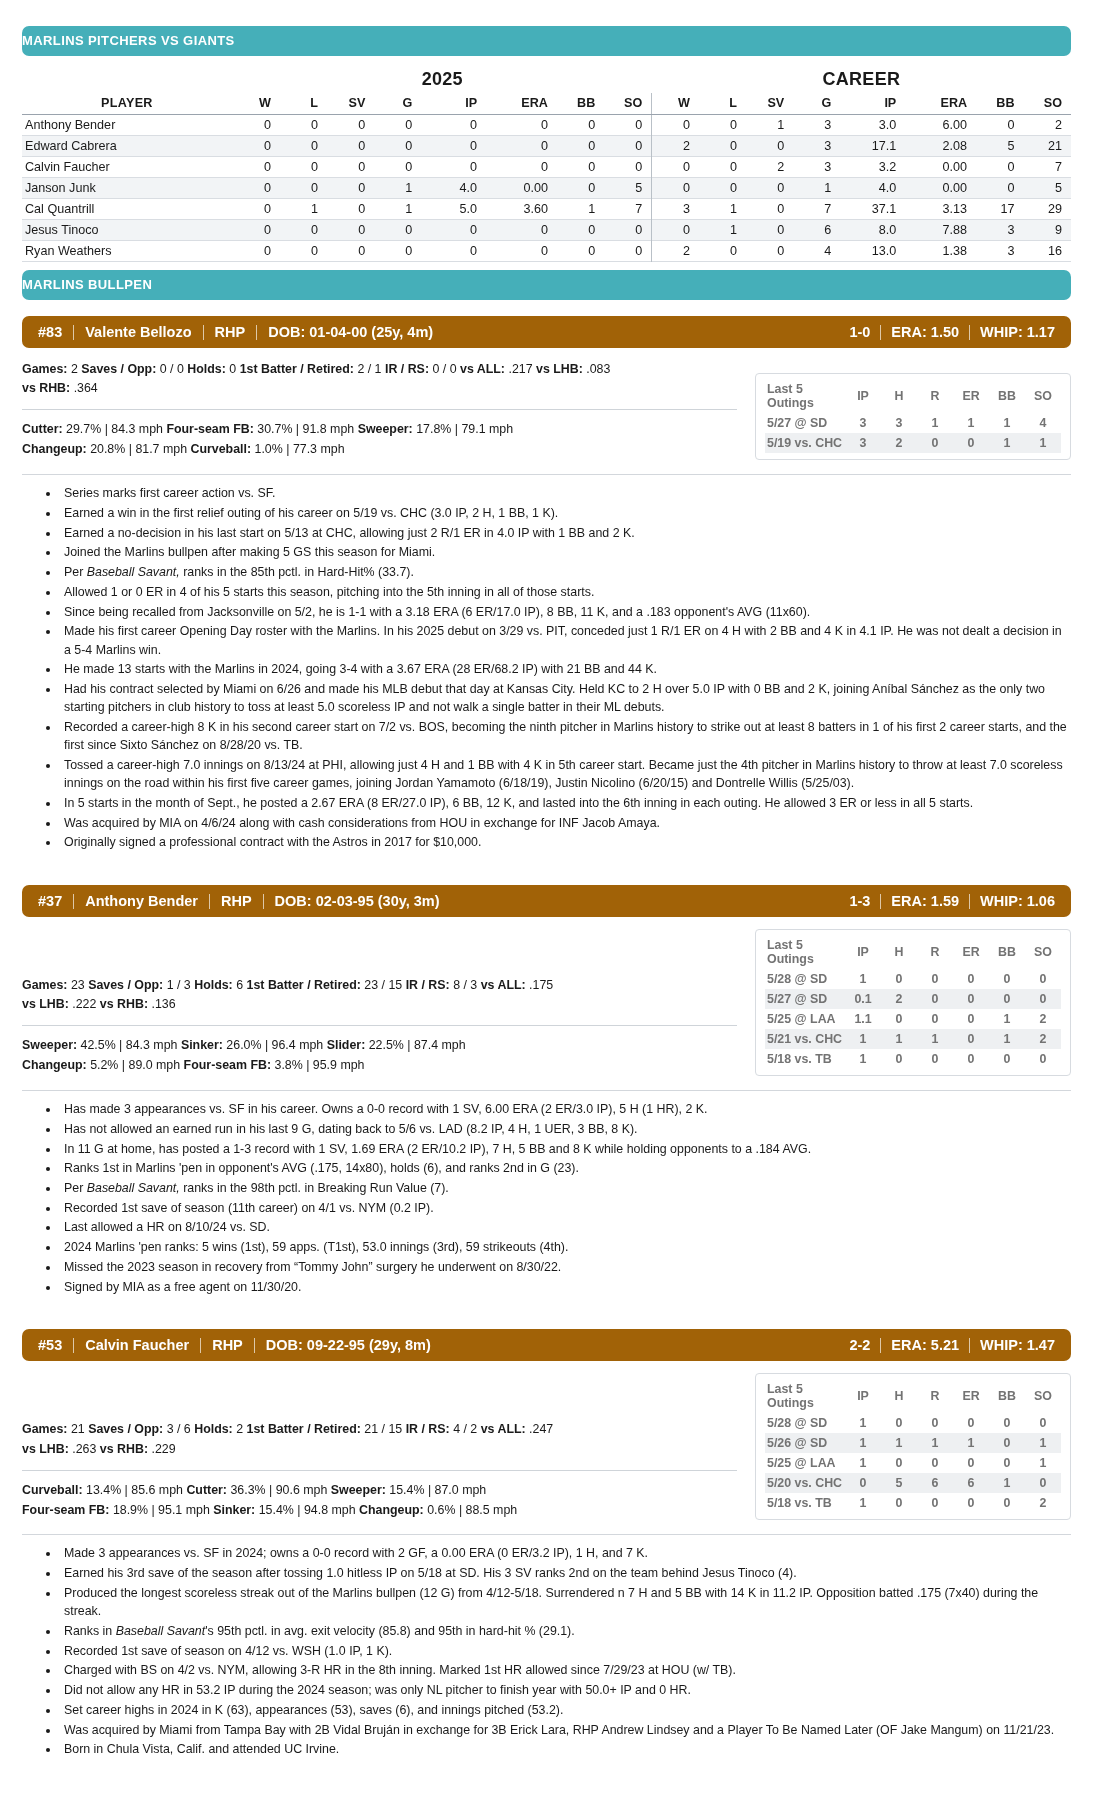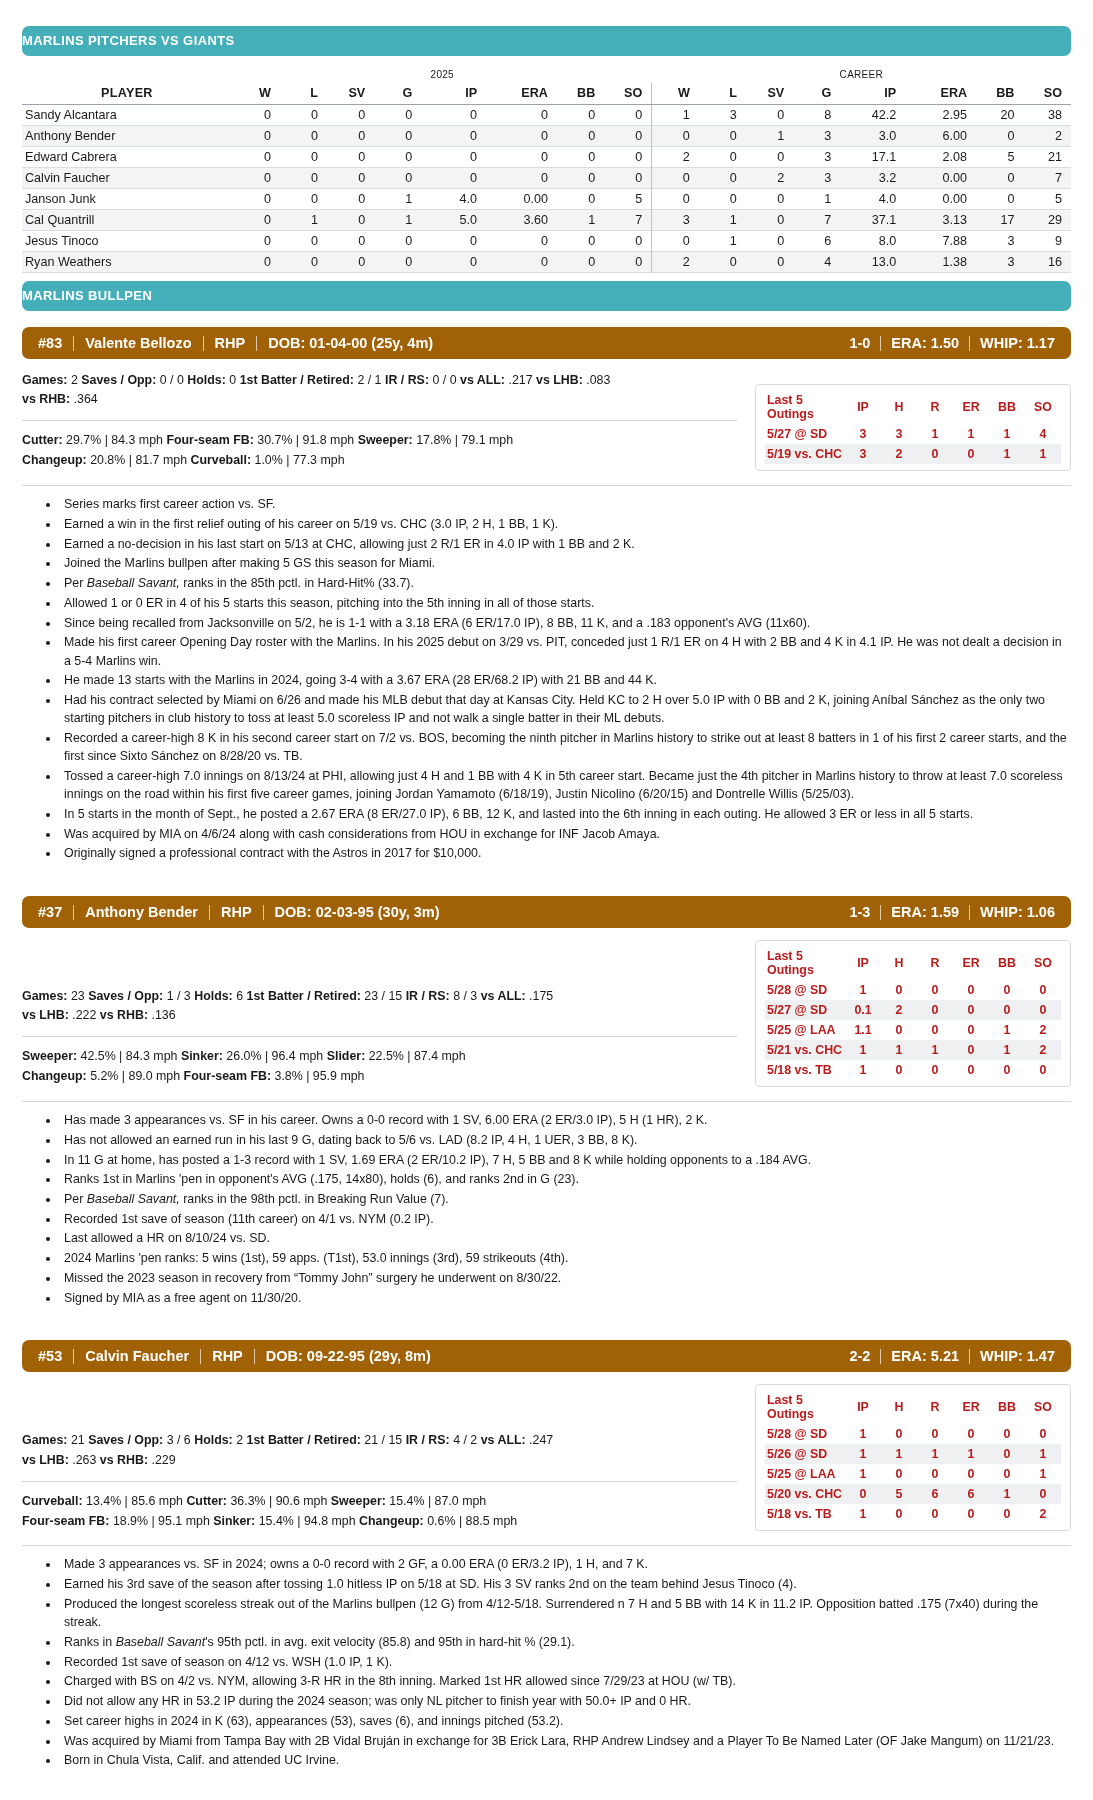--- a/index.html
+++ b/index.html
@@ -22,21 +22,21 @@
     font-size:13px;
     letter-spacing:.4px;
     padding:7px 0 8px 0;
     margin:0 0 10px 0;
   }
   .banner.bullpen{margin-top:8px;margin-bottom:16px;}
 
   
   table.vs{border-collapse:collapse;width:100%;font-size:12.6px;}
   table.vs th,table.vs td{padding:3px 4px;}
-  .grp{font-weight:normal;font-size:10px;text-align:center;letter-spacing:.3px;}
+  .grp{font-weight:bold;font-size:18px;text-align:center;letter-spacing:.3px;}
   .grp.blank{border:0;}
   tr.hdr th{
     font-weight:bold;font-size:12.6px;border-bottom:1.6px solid #9aa3ad;
     padding-bottom:4px;
   }
   tr.hdr th.player{text-align:center;padding-left:3px;letter-spacing:.3px;}
   table.vs td.player{text-align:left;padding-left:3px;white-space:nowrap;}
   table.vs td.num,table.vs th.num{text-align:right;padding-right:9px;}
   table.vs tbody tr{border-bottom:1px solid #d9dde2;}
   table.vs tbody tr:nth-child(even){background:#f2f4f6;}
@@ -63,21 +63,21 @@
   .splits b{font-weight:bold;}
   .rule{border-top:1px solid #cfd4d9;margin:11px 0 10px 0;}
   .mix{font-size:12.4px;line-height:1.6;}
   .mix b{font-weight:bold;}
 
   
   .outings-wrap{
     flex:0 0 316px;width:316px;border:1px solid #d7dbe0;border-radius:4px;
     background:#fff;padding:5px 9px 6px 9px;box-sizing:border-box;
   }
-  table.out{border-collapse:collapse;width:100%;font-size:12.4px;color:#b91c1c;}
+  table.out{border-collapse:collapse;width:100%;font-size:12.4px;color:#737373;}
   table.out th{font-weight:bold;padding:3px 2px;}
   table.out th.lbl{text-align:left;}
   table.out th.n{text-align:center;width:32px;}
   table.out td{padding:3px 2px;font-weight:bold;}
   table.out td.lbl{text-align:left;}
   table.out td.n{text-align:center;}
   table.out tbody tr:nth-child(even){background:#eef0f2;}
 
   .notes-rule{border-top:1px solid #d3d7dc;margin:14px 0 9px 0;}
   ul.notes{margin:0 0 0 4px;padding:0 0 0 34px;font-size:12.4px;line-height:1.47;}
@@ -133,39 +133,20 @@
         <th class="num">SV</th>
         <th class="num">G</th>
         <th class="num">IP</th>
         <th class="num">ERA</th>
         <th class="num">BB</th>
         <th class="num">SO</th>
       </tr>
     </thead>
     <tbody id="vs-body">
         <tr>
-          <td class="player">Sandy Alcantara</td>
-          <td class="num">0</td>
-          <td class="num">0</td>
-          <td class="num">0</td>
-          <td class="num">0</td>
-          <td class="num">0</td>
-          <td class="num">0</td>
-          <td class="num">0</td>
-          <td class="num">0</td>
-          <td class="num sep">1</td>
-          <td class="num">3</td>
-          <td class="num">0</td>
-          <td class="num">8</td>
-          <td class="num">42.2</td>
-          <td class="num">2.95</td>
-          <td class="num">20</td>
-          <td class="num">38</td>
-        </tr>
-        <tr>
           <td class="player">Anthony Bender</td>
           <td class="num">0</td>
           <td class="num">0</td>
           <td class="num">0</td>
           <td class="num">0</td>
           <td class="num">0</td>
           <td class="num">0</td>
           <td class="num">0</td>
           <td class="num">0</td>
           <td class="num sep">0</td>

